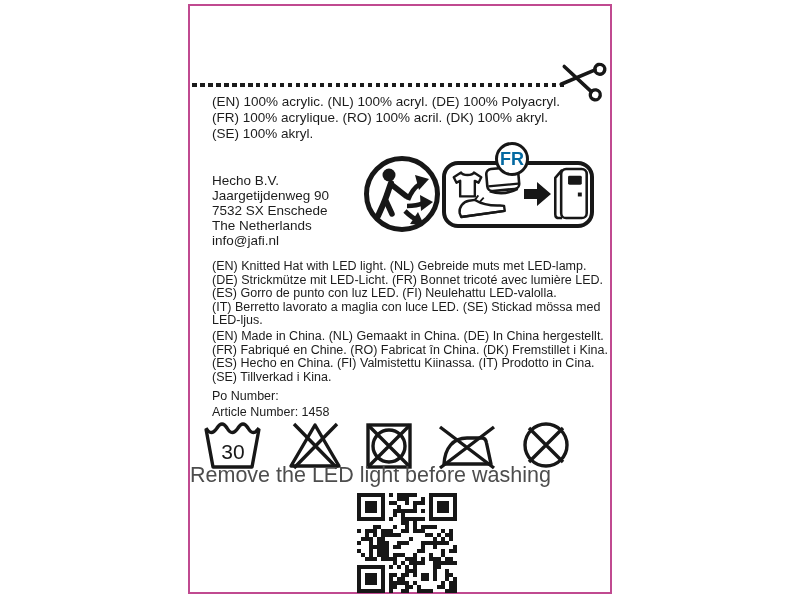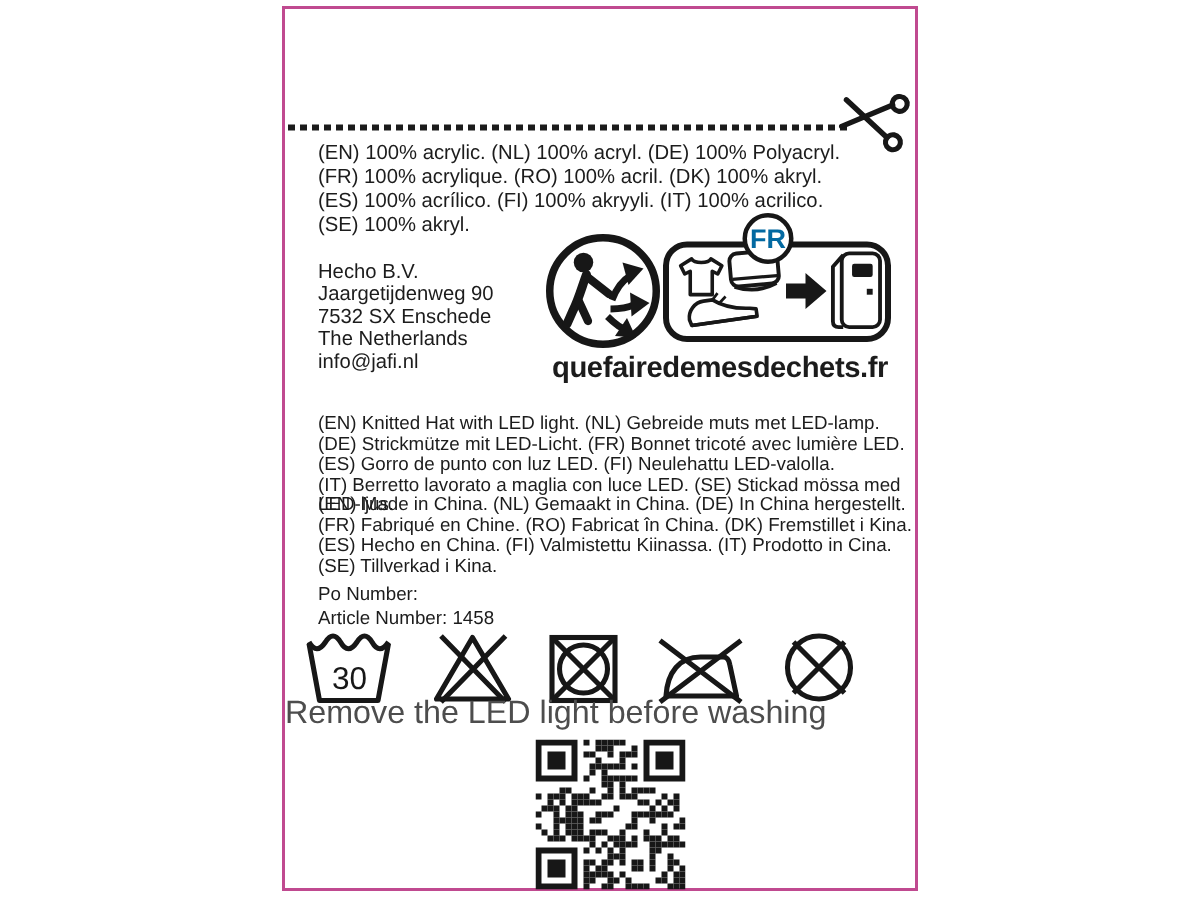--- a/index.html
+++ b/index.html
@@ -8,21 +8,21 @@
   .page { position:relative; width:800px; height:600px; background:#fff; }
   .label-box { position:absolute; left:188px; top:4px; width:424px; height:590px;
     border:2px solid #c04a90; background:#fff;padding-left:11px; }
   .cut-line { position:absolute; left:2px; top:77px; width:376px; height:4px;
     background:repeating-linear-gradient(90deg,#1b1b1b 0 4.5px,transparent 4.5px 8px); }
   .scissors { position:absolute; left:370px; top:54px; width:46px; height:42px;
     transform:rotate(10deg); }
   .txt { position:absolute; left:22px; color:#1c1c1c; }
   .comp { top:88px; font-size:13.5px; line-height:16px; }
   .addr { top:167px; font-size:13.5px; line-height:15px; }
-  .desc { top:270px; font-size:12.5px; line-height:13.6px; }
+  .desc { top:254px; font-size:12.5px; line-height:13.6px; }
   .orig { top:324px; font-size:12.5px; line-height:13.6px; }
   .ponum { top:383px; font-size:12.5px; line-height:15.5px; }
   .triman { position:absolute; left:172px; top:148px; width:80px; height:80px; }
   .panel { position:absolute; left:252px; top:155px; width:152px; height:67px;
     border:4px solid #171717; border-radius:16px; background:#fff; }
   .fr-badge { position:absolute; left:305px; top:136px; width:34px; height:34px;
     border:3.5px solid #171717; border-radius:50%; background:#fff;
     display:flex; align-items:center; justify-content:center;
     font-size:18px; font-weight:bold; color:#0369a1; z-index:3; }
   .panel-icon { position:absolute; }
@@ -45,21 +45,20 @@
     <svg class="scissors" viewBox="0 0 46 40">
       <path d="M2,9 L33,29" stroke="#171717" stroke-width="3.6" stroke-linecap="round" fill="none"></path>
       <path d="M2,27 L33,7" stroke="#171717" stroke-width="3.6" stroke-linecap="round" fill="none"></path>
       <circle cx="37.5" cy="5.5" r="5" fill="none" stroke="#171717" stroke-width="3.4"></circle>
       <circle cx="37.5" cy="31.5" r="5" fill="none" stroke="#171717" stroke-width="3.4"></circle>
     </svg>
 
     <div class="txt comp">
       <div>(EN) 100% acrylic. (NL) 100% acryl. (DE) 100% Polyacryl.</div>
       <div>(FR) 100% acrylique. (RO) 100% acril. (DK) 100% akryl.</div>
-      <div>(ES) 100% acrílico. (FI) 100% akryyli. (IT) 100% acrilico.</div>
       <div>(SE) 100% akryl.</div>
     </div>
 
     <div class="txt addr">
       <div>Hecho B.V.</div>
       <div>Jaargetijdenweg 90</div>
       <div>7532 SX Enschede</div>
       <div>The Netherlands</div>
       <div>info@jafi.nl</div>
     </div>
@@ -98,21 +97,20 @@
         <polygon points="0,8 13,8 13,1 27,13 13,25 13,18 0,18" fill="#171717"></polygon>
       </svg>
       <svg class="panel-icon" style="left:104px; top:2px; width:40px; height:55px;" viewBox="0 0 40 56">
         <path d="M12,3 L5,11 L5,48 Q5,52 9,52 L12,52" fill="#fff" stroke="#171717" stroke-width="2.6" stroke-linejoin="round"></path>
         <rect x="11" y="2" width="26" height="50" rx="5" fill="#fff" stroke="#171717" stroke-width="2.6"></rect>
         <rect x="18" y="9" width="14" height="9" rx="1.5" fill="#171717"></rect>
         <rect x="28" y="26" width="4" height="4" fill="#171717"></rect>
       </svg>
     </div>
 
-    <div class="website">quefairedemesdechets.fr</div>
 
     <div class="txt desc">
       <div>(EN) Knitted Hat with LED light. (NL) Gebreide muts met LED-lamp.</div>
       <div>(DE) Strickmütze mit LED-Licht. (FR) Bonnet tricoté avec lumière LED.</div>
       <div>(ES) Gorro de punto con luz LED. (FI) Neulehattu LED-valolla.</div>
       <div>(IT) Berretto lavorato a maglia con luce LED. (SE) Stickad mössa med LED-ljus.</div>
     </div>
 
     <div class="txt orig">
       <div>(EN) Made in China. (NL) Gemaakt in China. (DE) In China hergestellt.</div>

